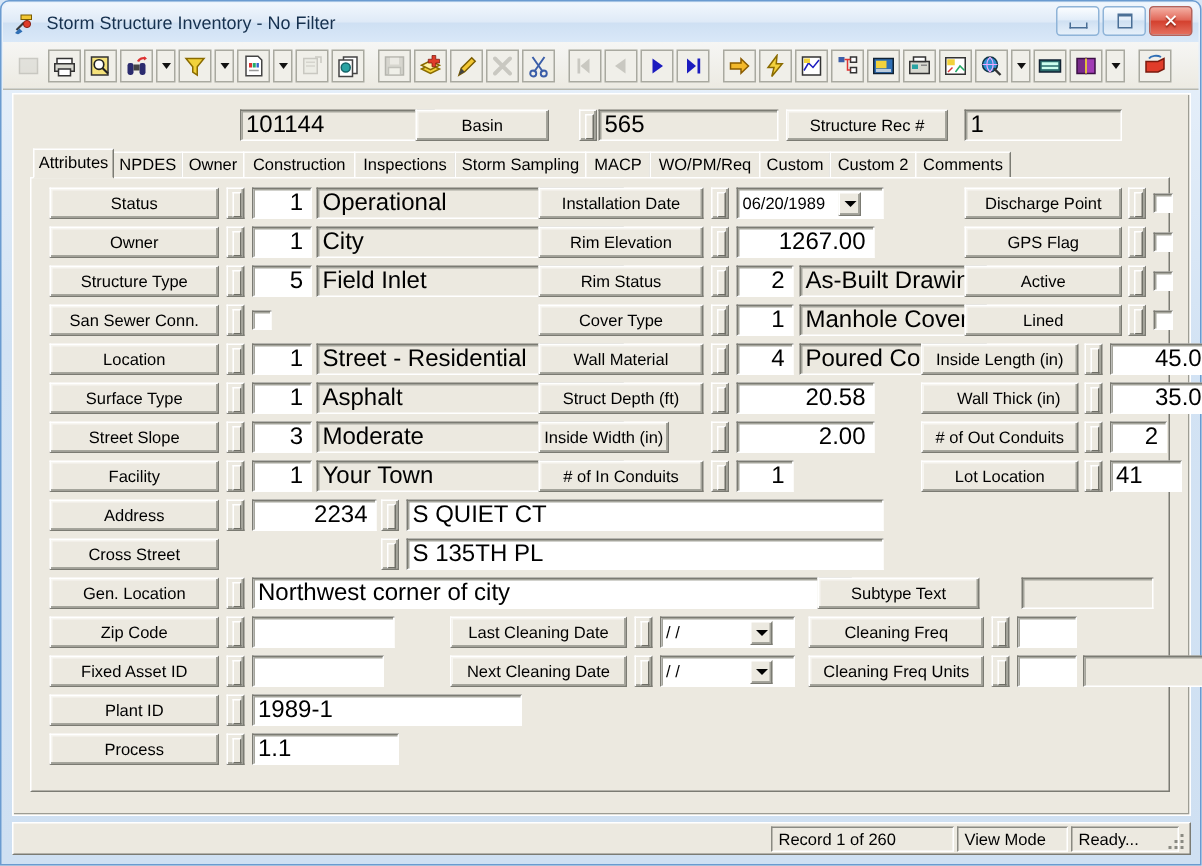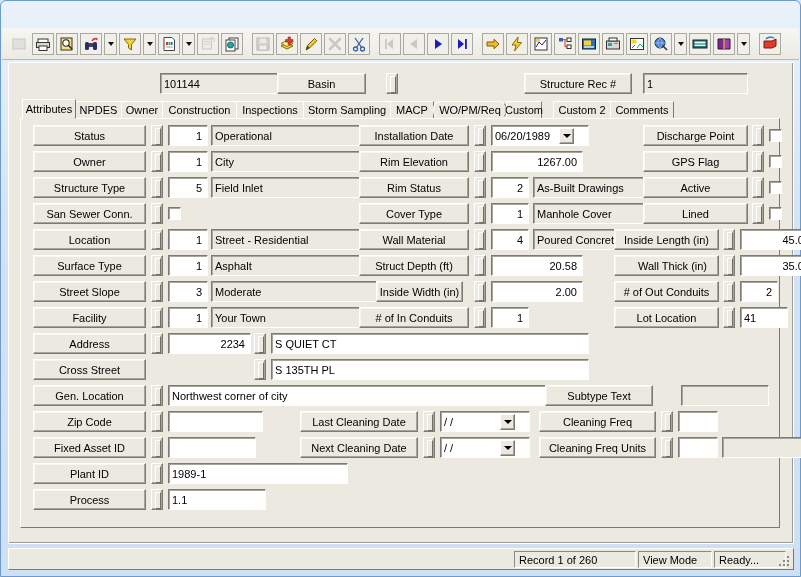--- a/index.html
+++ b/index.html
@@ -87,21 +87,21 @@
     font-size:11px;color:#000;white-space:nowrap;overflow:hidden;
     position:absolute;height:21px;
   }
   .fld{
     position:absolute;box-sizing:border-box;height:21px;
     border:1px solid;
     border-color:#7b7b73 #ffffff #ffffff #7b7b73;
     box-shadow:inset 1px 1px 0 #a5a59c;
     background:#ece9e0;
     display:flex;align-items:center;
-    padding:0 3px;font-size:11px;color:#000;white-space:nowrap;overflow:hidden;
+    padding:0 3px;font-size:16px;color:#000;white-space:nowrap;overflow:hidden;
   }
   .fld.white{background:#ffffff;}
   .fld.right{justify-content:flex-end;padding-right:5px;}
   
   .spin{
     position:absolute;width:12px;height:21px;box-sizing:border-box;
     background:#ece9e0;
     border:1px solid;border-color:#ffffff #7b7b73 #7b7b73 #ffffff;
     box-shadow:inset -1px -1px 0 #a5a59c;
   }
@@ -164,20 +164,42 @@
     white-space:nowrap;overflow:hidden;
   }
   .grip{position:absolute;right:3px;bottom:2px;width:12px;height:12px;}
   .grip i{position:absolute;width:2px;height:2px;background:#8a8a82;}
 </style>
 </head>
 <body>
 
 <div class="win">
 
+  <div class="titlebar">
+    <span class="title-icon">
+      <svg viewBox="0 0 16 16" width="16" height="16">
+        <path d="M2 13 L7 8" stroke="#3a3a3a" stroke-width="1.4" fill="none"></path>
+        <path d="M5 3 L12 3 L12 6 L5 6 Z" fill="#f2c733" stroke="#7a5c00" stroke-width=".7"></path>
+        <circle cx="9" cy="9" r="2.4" fill="#e03c2a" stroke="#7a1a0e" stroke-width=".6"></circle>
+        <path d="M1 15 L4 12 L6 14 L3 16 Z" fill="#2f6fb5"></path>
+      </svg>
+    </span>
+    <span class="title-text">Storm Structure Inventory - No Filter</span>
+    <div class="win-btns">
+      <div class="wbtn">
+          <span class="wb-min"></span>
+        </div>
+      <div class="wbtn">
+          <span class="wb-max"></span>
+        </div>
+      <div class="wbtn close">
+          <span class="wb-x">✕</span>
+        </div>
+    </div>
+  </div>
 
   <div class="toolbar" id="toolbar">
       <div class="tbtn">
         <span style="opacity: 0.45;">
           <svg class="ico" viewBox="0 0 16 16">
             <rect x="2" y="3" width="12" height="10" fill="#cfcfc8" stroke="#9a9a92"></rect>
           </svg>
         </span>
       </div>
       <div class="tbtn framed">
@@ -435,20 +457,21 @@
         </span>
       </div>
     </div>
 
   <div class="client">
 
     <div class="idrow">
       <div class="fld" style="left:140px;width:130px;">101144</div>
       <div class="btn" style="left:257px;width:89px;">Basin</div>
       <div class="spin" style="left:366px;"></div>
+      <div class="fld" style="left:379px;width:120px;">565</div>
       <div class="btn" style="left:504px;width:108px;">Structure Rec #</div>
       <div class="fld" style="left:623px;width:105px;">1</div>
     </div>
 
     <div class="tabstrip" id="tabstrip">
         <div class="tab active" style="left: 2px; width: 54px;">
           <span>Attributes</span>
         </div>
         <div class="tab" style="left: 55px; width: 47px;">
           <span>NPDES</span>
@@ -461,24 +484,24 @@
         </div>
         <div class="tab" style="left: 216px; width: 68px;">
           <span>Inspections</span>
         </div>
         <div class="tab" style="left: 283px; width: 88px;">
           <span>Storm Sampling</span>
         </div>
         <div class="tab" style="left: 370px; width: 44px;">
           <span>MACP</span>
         </div>
-        <div class="tab" style="left: 413px; width: 74px; border-radius: 8px;">
+        <div class="tab" style="left: 413px; width: 74px;">
           <span>WO/PM/Req</span>
         </div>
-        <div class="tab" style="left: 486px; width: 36px;">
+        <div class="tab" style="left: 486px; width: 48px;">
           <span>Custom</span>
         </div>
         <div class="tab" style="left: 533px; width: 58px;">
           <span>Custom 2</span>
         </div>
         <div class="tab" style="left: 590px; width: 64px;">
           <span>Comments</span>
         </div>
       </div>
 
@@ -536,21 +559,21 @@
           <div class="spin" style="left: 453px; top: 84px;"></div>
           <div class="fld white right" style="left: 470px; top: 84px; width: 38px;">1</div>
           <div class="fld" style="left: 512px; top: 84px; width: 125px;">Manhole Cover</div>
           <div class="btn" style="left: 338px; top: 110px; width: 110px;">Wall Material</div>
           <div class="spin" style="left: 453px; top: 110px;"></div>
           <div class="fld white right" style="left: 470px; top: 110px; width: 38px;">4</div>
           <div class="fld" style="left: 512px; top: 110px; width: 125px;">Poured Concrete</div>
           <div class="btn" style="left: 338px; top: 136px; width: 110px;">Struct Depth (ft)</div>
           <div class="spin" style="left: 453px; top: 136px;"></div>
           <div class="fld white right" style="left: 470px; top: 136px; width: 92px;">20.58</div>
-          <div class="btn" style="left: 338px; top: 162px; width: 87px; margin-left: 17px;">Inside Width (in)</div>
+          <div class="btn" style="left: 338px; top: 162px; width: 87px;">Inside Width (in)</div>
           <div class="spin" style="left: 453px; top: 162px;"></div>
           <div class="fld white right" style="left: 470px; top: 162px; width: 92px;">2.00</div>
           <div class="btn" style="left: 338px; top: 188px; width: 110px;"># of In Conduits</div>
           <div class="spin" style="left: 453px; top: 188px;"></div>
           <div class="fld white right" style="left: 470px; top: 188px; width: 38px;">1</div>
         </div>
       <div id="rightcol">
           <div class="btn" style="left: 622px; top: 6px; width: 105px;">Discharge Point</div>
           <div class="spin" style="left: 731px; top: 6px;"></div>
           <div class="cbx" style="left: 748px; top: 10px;"></div>

